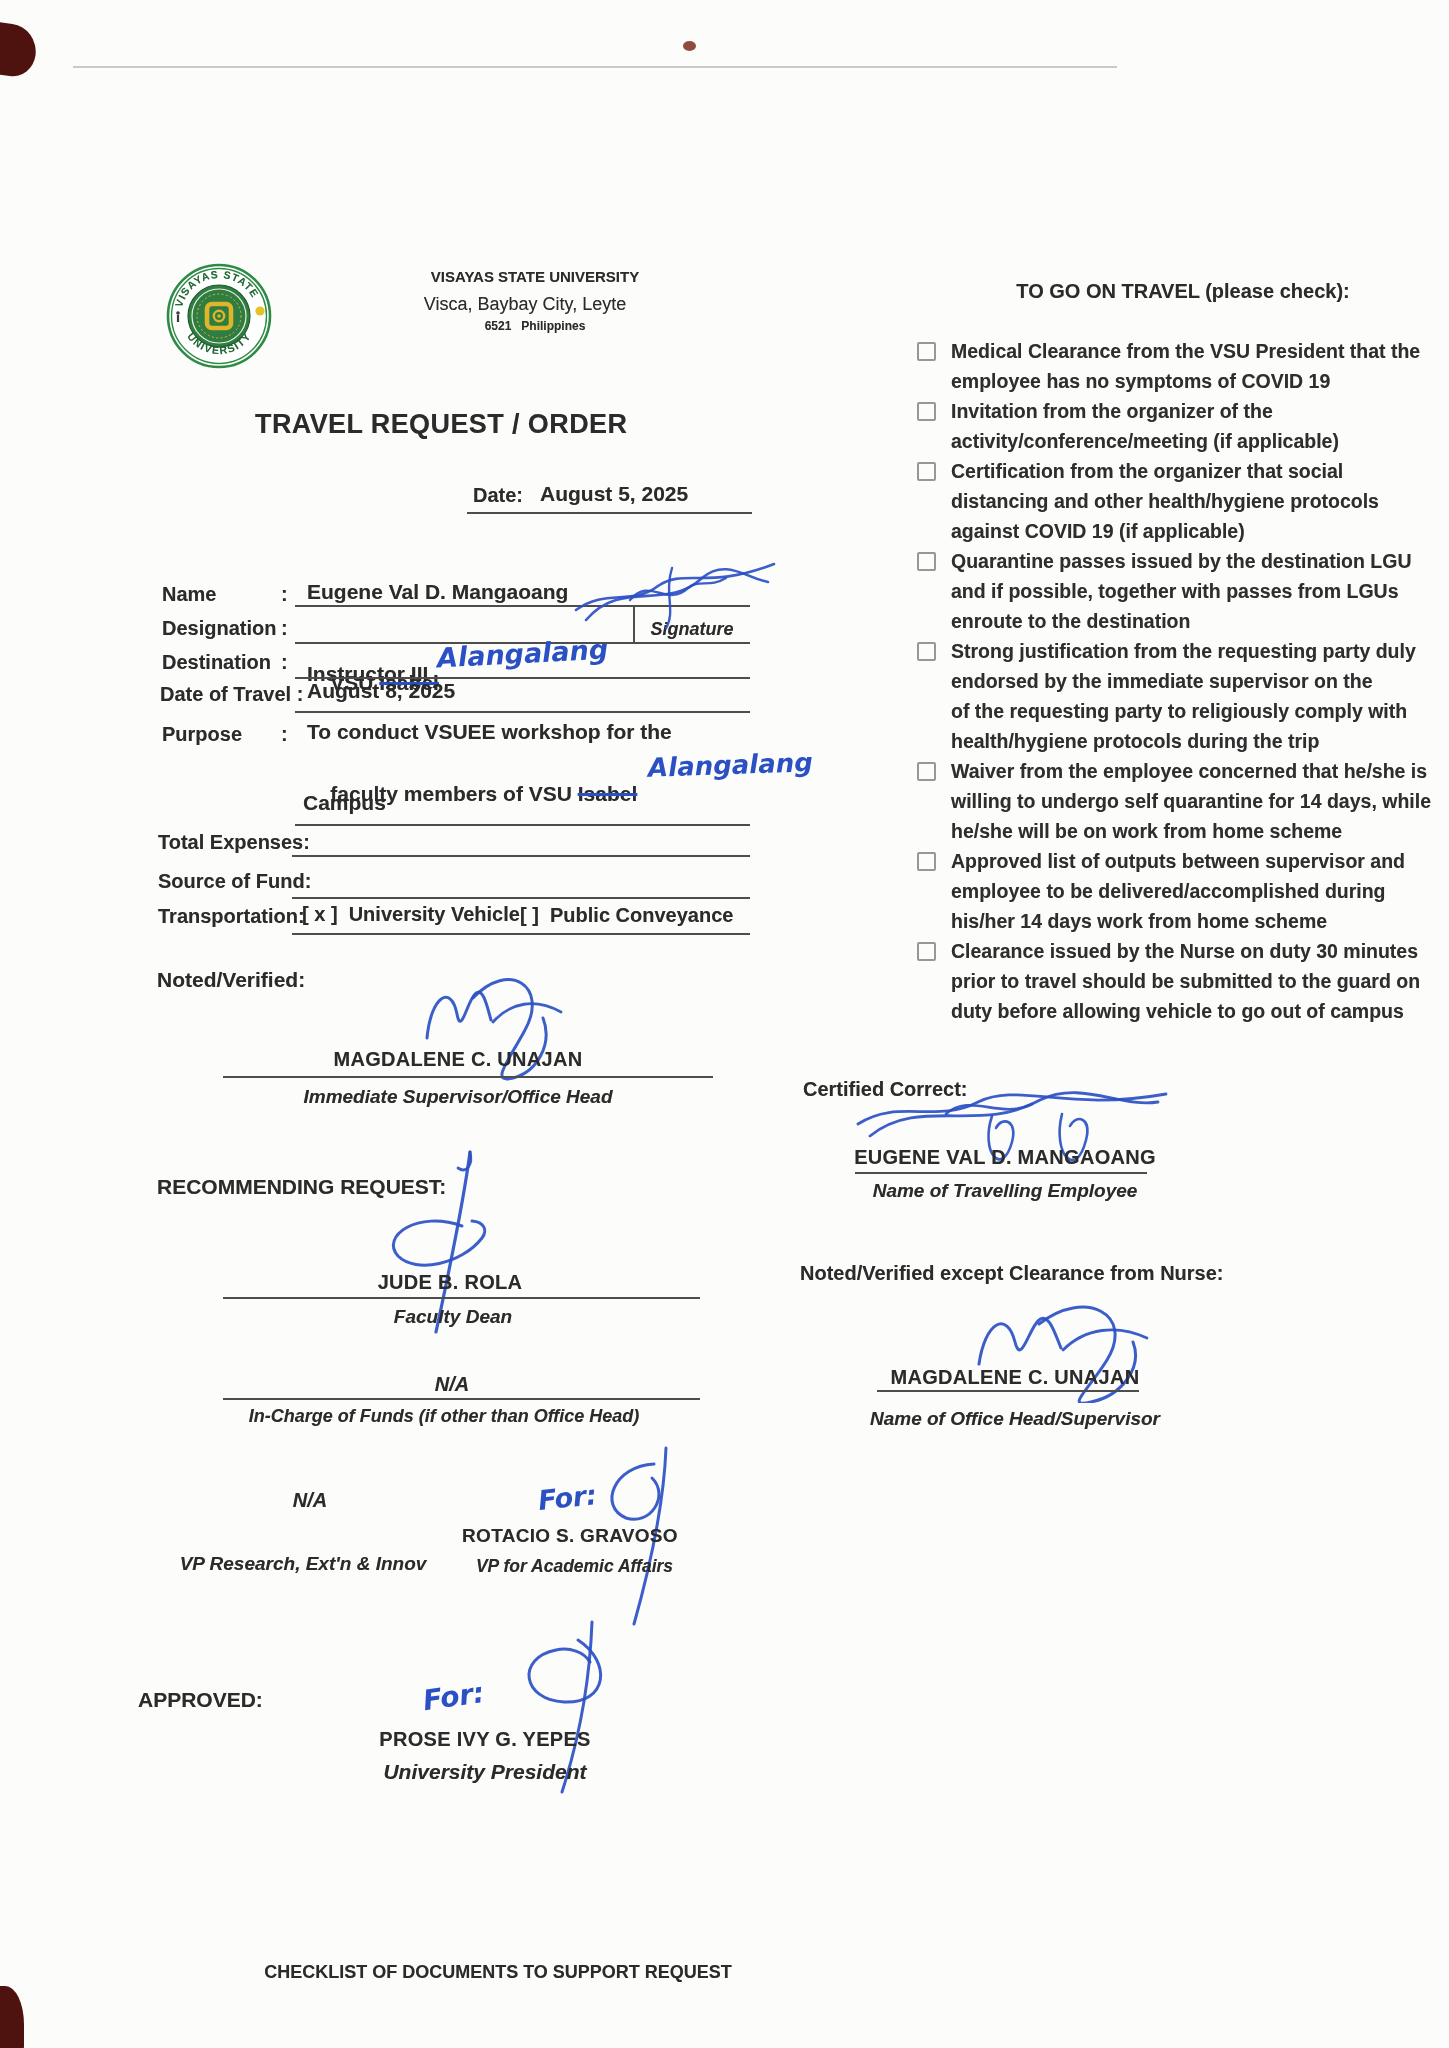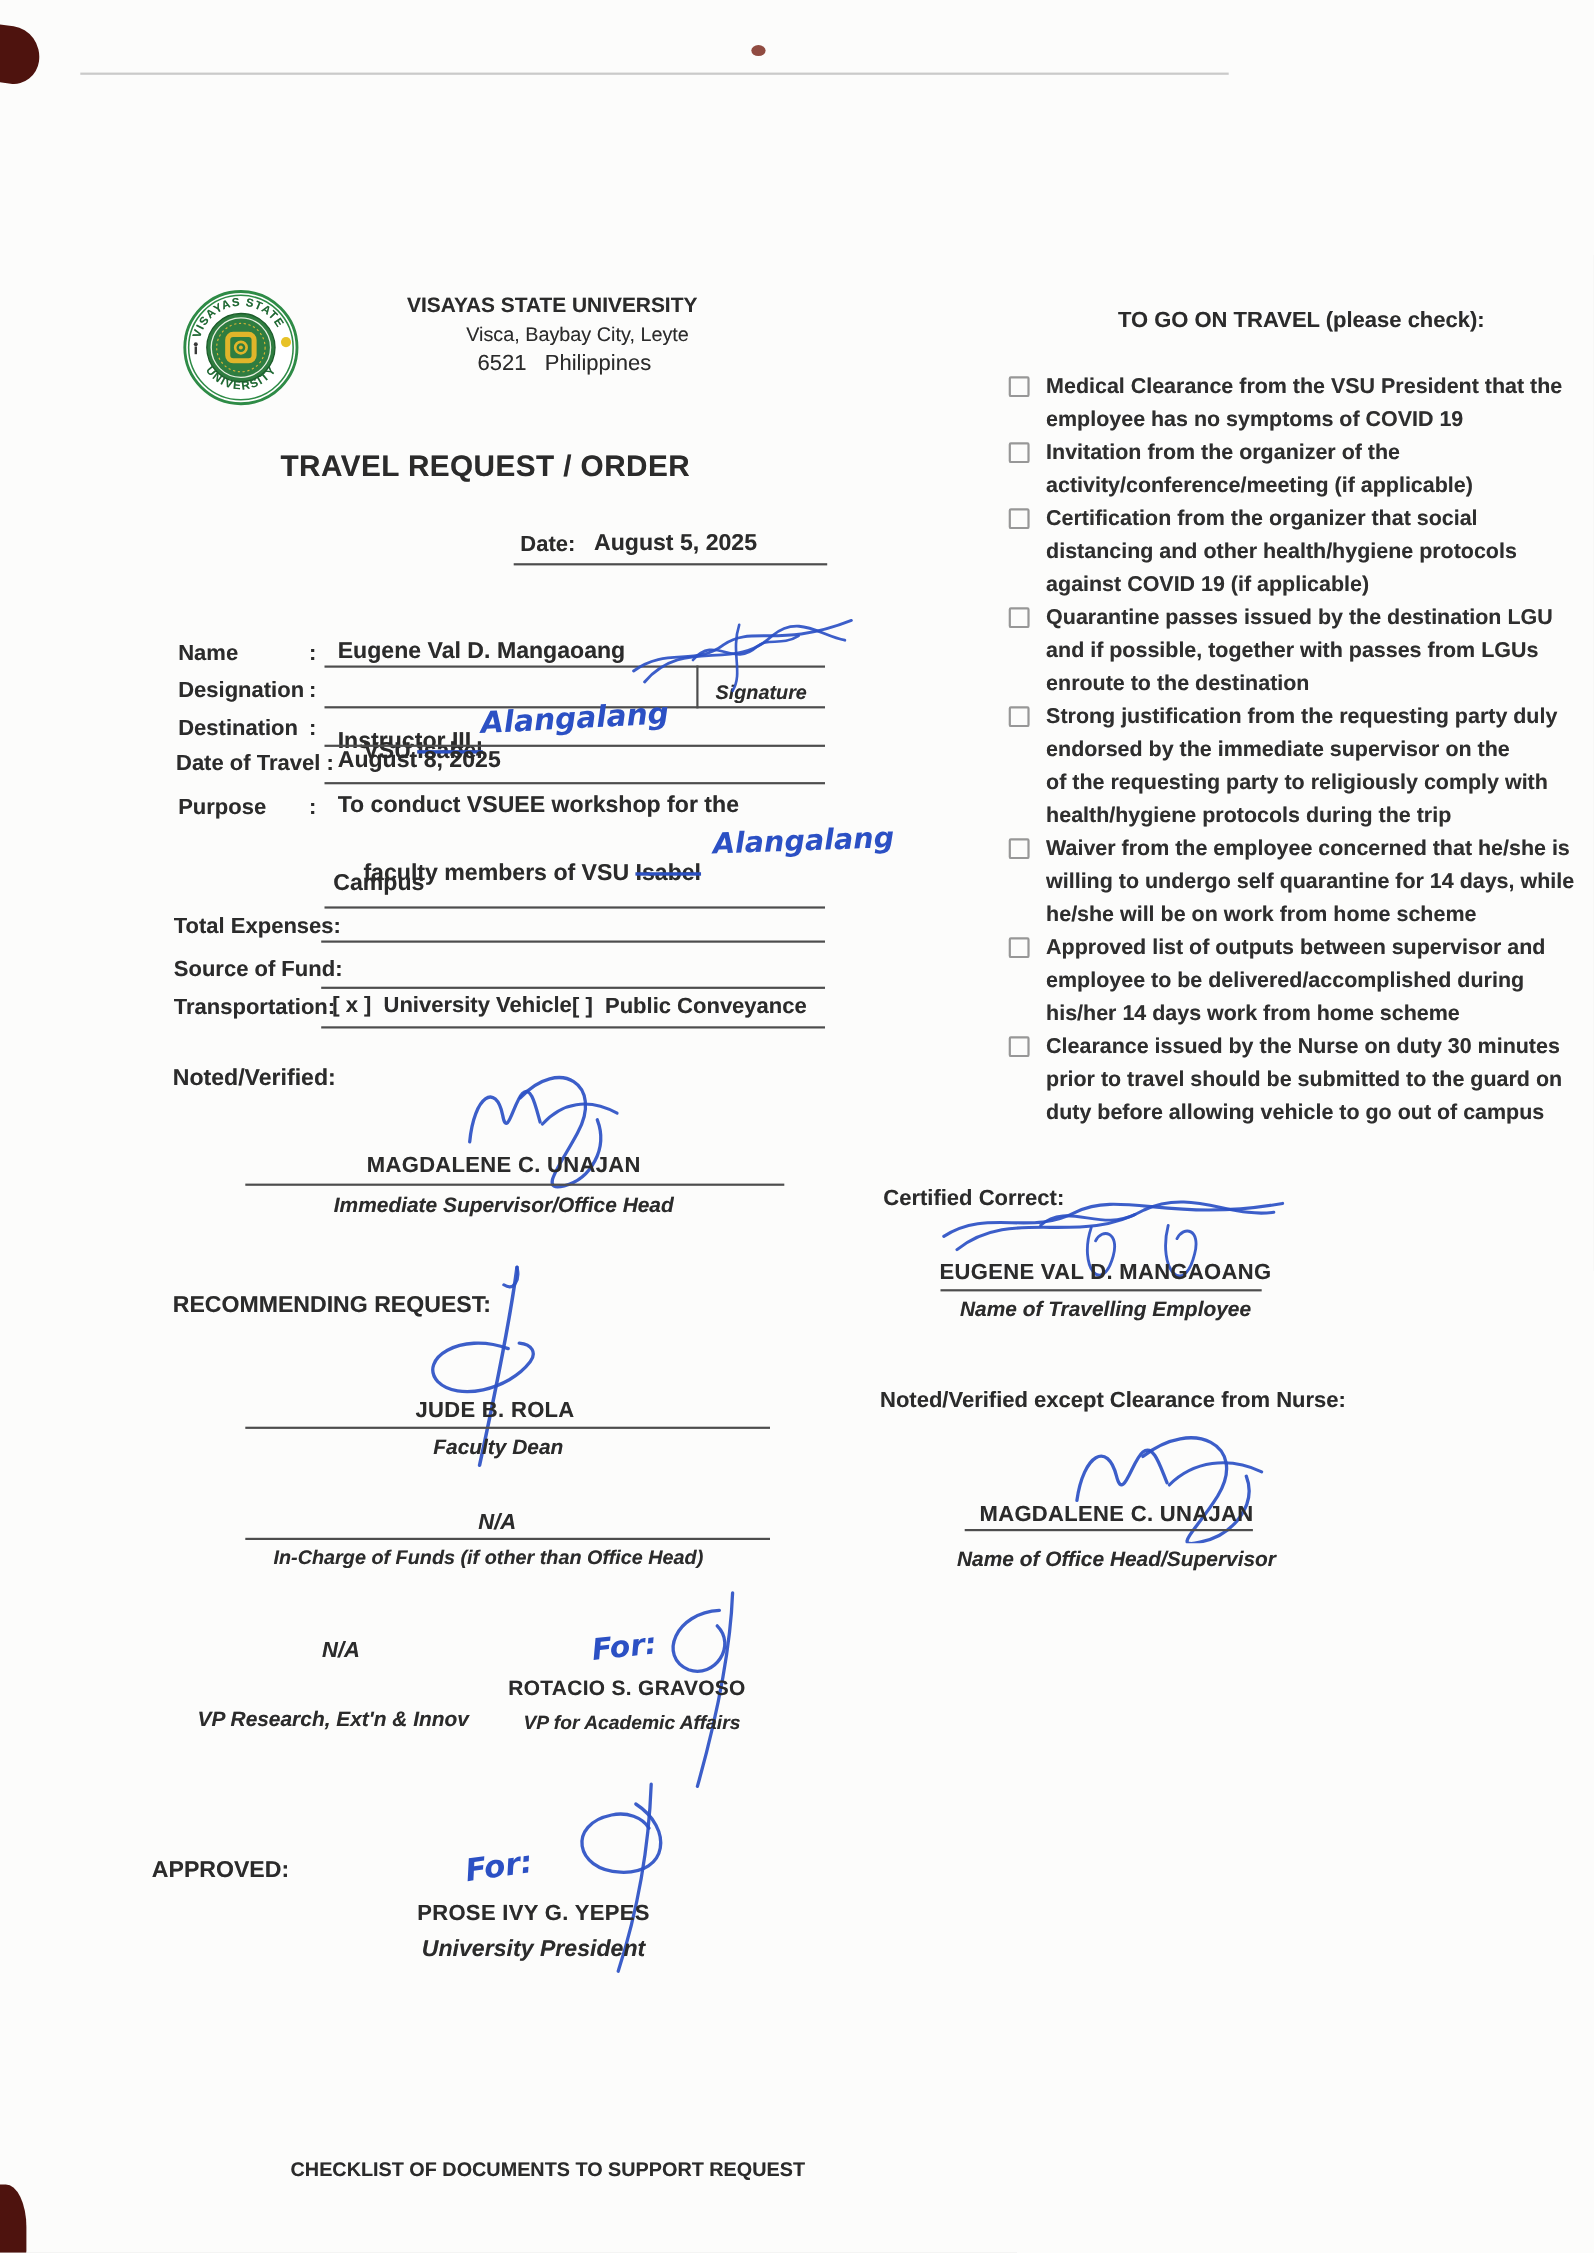--- a/index.html
+++ b/index.html
@@ -59,23 +59,23 @@
       <textPath href="#arcBot" startOffset="18%">UNIVERSITY</textPath>
     </text>
     <rect x="41" y="41" width="24" height="24" rx="5" fill="none" stroke="#e0b52a" stroke-width="4.6"></rect>
     <circle cx="53" cy="53" r="5.2" fill="none" stroke="#e0b52a" stroke-width="2.4"></circle>
     <circle cx="53" cy="53" r="1.8" fill="#e0b52a"></circle>
     <circle cx="94" cy="48" r="4.6" fill="#e7c227"></circle>
     <circle cx="12" cy="50" r="1.8" fill="#3a3a3a"></circle>
     <rect x="10.9" y="52" width="2.2" height="7" fill="#3a3a3a"></rect>
   </svg>
 
-  <div class="abs ctr b" style="left:362px; top:268px; width:280px; font-size:19px;">VISAYAS STATE UNIVERSITY</div>
+  <div class="abs ctr b" style="left:395px; top:268px; width:280px; font-size:15px;">VISAYAS STATE UNIVERSITY</div>
   <div class="abs ctr" style="left:385px; top:294px; width:280px; font-size:18px;">Visca, Baybay City, Leyte</div>
-  <div class="abs ctr" style="left:373px; top:319px; width:280px; font-size:20px;">6521   Philippines</div>
+  <div class="abs ctr" style="left:395px; top:319px; width:280px; font-size:12px;font-weight:bold;">6521   Philippines</div>
 
   <div class="abs ctr b" style="left:255px; top:409px; width:370px; font-size:27px; letter-spacing:.4px;">TRAVEL REQUEST / ORDER</div>
 
   <div class="abs lbl" style="left:473px; top:484px;">Date:</div>
   <div class="abs val" style="left:540px; top:482px;">August 5, 2025</div>
   <div class="rule" style="left:467px; top:512px; width:285px;"></div>
 
   <div class="abs lbl" style="left:162px; top:583px;">Name</div>
   <div class="abs lbl" style="left:281px; top:583px;">:</div>
   <div class="abs val" style="left:307px; top:580px;">Eugene Val D. Mangaoang</div>

